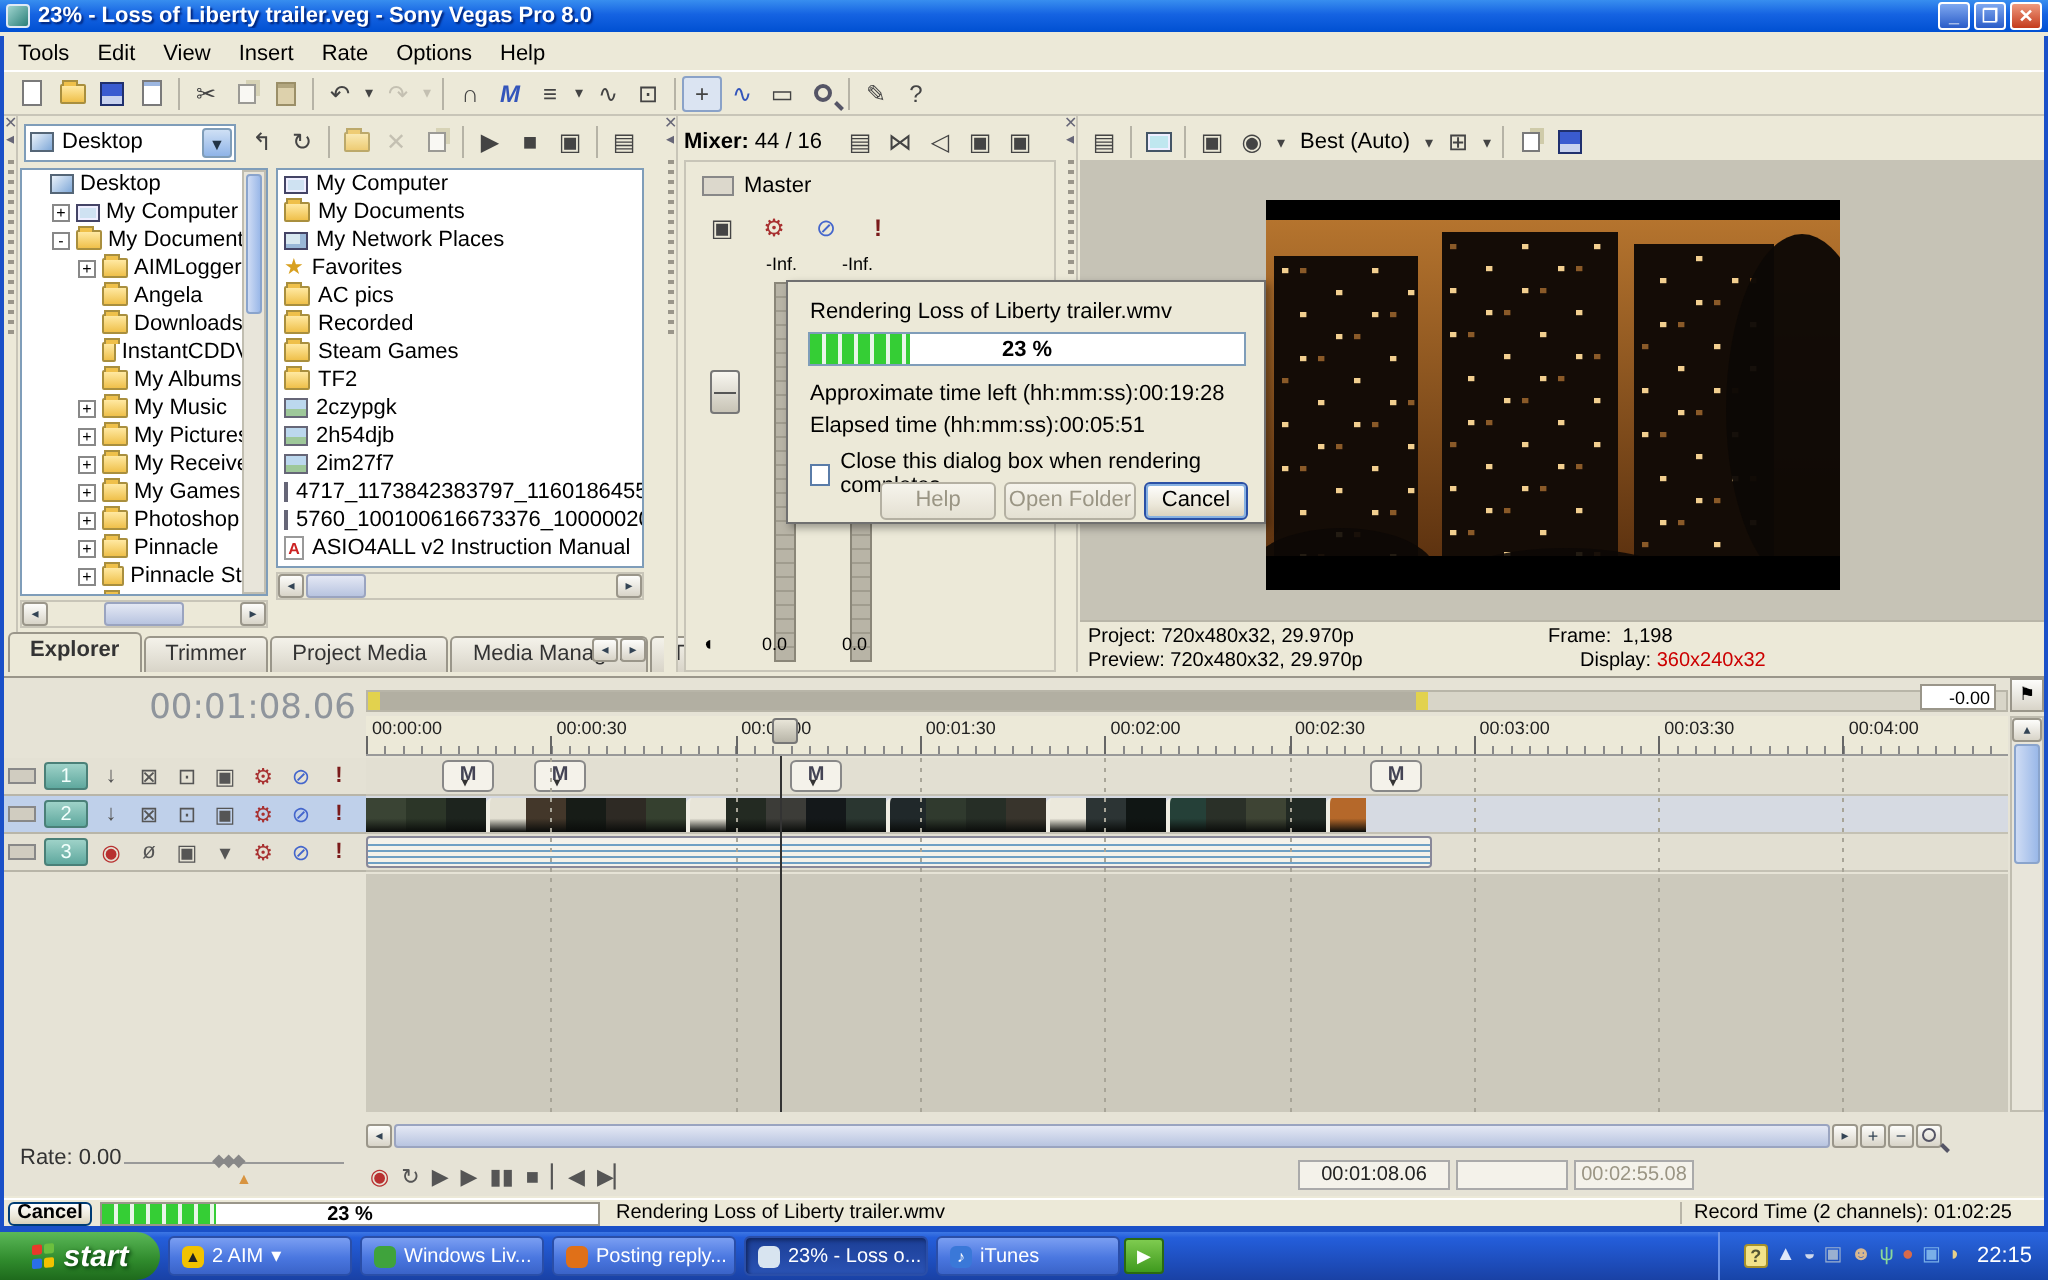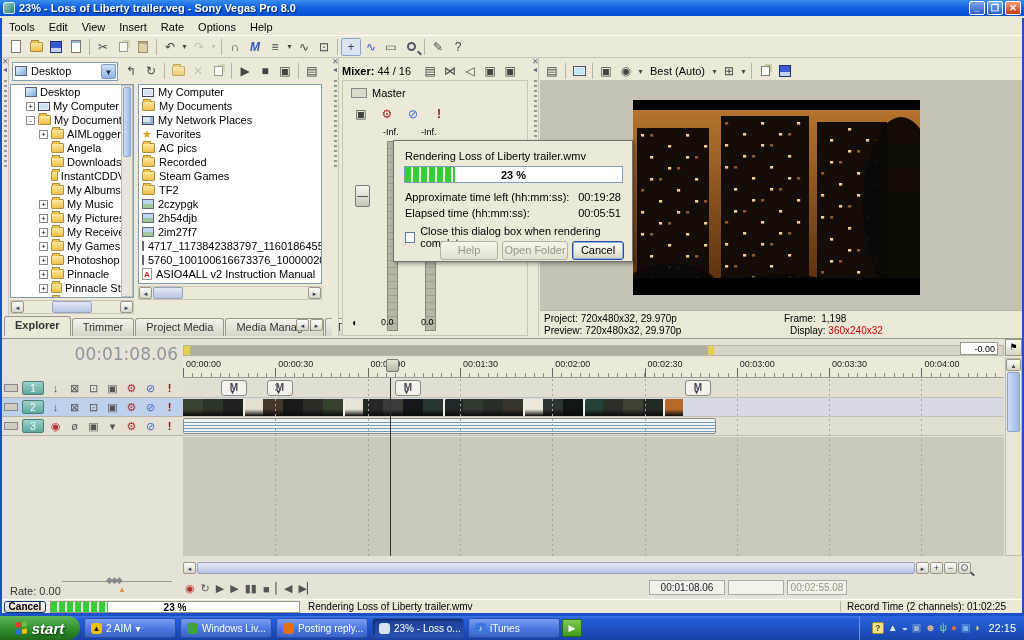--- a/index.html
+++ b/index.html
@@ -64,21 +64,21 @@
 .fader-handle{position:absolute;width:15px;height:22px;background:linear-gradient(180deg,#f8f6f0,#c8c4b6);border:1px solid #777;border-radius:2px}
 .fader-handle:after{content:"";position:absolute;left:1px;right:1px;top:10px;height:1px;background:#555}
 
 #videoframe{position:absolute;left:633px;top:100px;width:287px;height:195px;background:#000}
 
 #dialog{position:absolute;left:393px;top:140px;width:240px;height:122px;background:#ece9d8;border:1px solid #707070;box-shadow:2px 2px 4px rgba(0,0,0,.35);z-index:50}
 #dialog .msg{position:absolute;left:11px;top:9px}
 #dlg-bar{position:absolute;left:10px;top:25px;width:219px;height:17px;background:#fff;border:1px solid #7f9db9}
 #dlg-fill{height:100%;background:repeating-linear-gradient(90deg,#35ce35 0 6px,#e8f6e8 6px 8px)}
 #dlg-bar .pct{position:absolute;left:0;right:0;top:2px;text-align:center;font-weight:bold}
-.dlg-row{position:absolute;left:11px;right:11px;display:flex;justify-content:space-between}
+.dlg-row{position:absolute;left:11px;right:11px;display:flex;justify-content:flex-start}
 #dialog .chk{position:absolute;left:11px;top:84px;display:flex;align-items:center;gap:5px}
 #dialog .chkbox{width:11px;height:11px;background:#fff;border:1px solid #5a7ca8}
 .xpbtn{position:absolute;height:19px;background:linear-gradient(180deg,#fff,#ece8da 60%,#d8d0bc);border:1px solid #003c74;border-radius:3px;text-align:center;font-size:11px;line-height:17px}
 .xpbtn.disabled{border-color:#b4b0a2;color:#9a9584;background:linear-gradient(180deg,#f6f4ec,#e4e0d2)}
 .xpbtn.focus{box-shadow:0 0 0 1px #86b1e2 inset;border-color:#2a50a5}
 
 #timeline{position:absolute;left:2px;top:338px;width:1020px;height:260px;background:#e6e3d6;border-top:1px solid #9a968a}
 #big-tc{position:absolute;left:0;top:5px;width:176px;text-align:right;font-size:17px;color:#8f959c;font-family:"DejaVu Sans",sans-serif}
 #tl-topscroll{position:absolute;left:181px;top:6px;right:18px;height:11px;background:#d8d5c8;border:1px solid #b8b5a8}
 #tl-tophandle{position:absolute;left:0;top:0;width:530px;height:9px;background:#b2afa2;border-right:6px solid #e2d24e;border-left:6px solid #e2d24e}
@@ -694,21 +694,21 @@
     <ellipse cx="268" cy="105" rx="38" ry="88" fill="#0c0805" opacity="0.96"></ellipse>
     <ellipse cx="38" cy="188" rx="48" ry="24" fill="#0c0805" opacity="0.9"></ellipse>
     <ellipse cx="150" cy="194" rx="62" ry="20" fill="#0c0805" opacity="0.9"></ellipse>
     <rect x="0" y="0" width="287" height="10" fill="#000"></rect>
     <rect x="0" y="178" width="287" height="17" fill="#000"></rect>
   </svg>
 </div>
 <div class="abs" style="left:540px;top:310px;width:482px;height:26px;background:#ece9d8;border-top:1px solid #b8b5a8;font-size:10px" data-name="preview-status">
   <span class="abs" style="left:4px;top:2px"><span data-name="project-label">Project:</span> <span data-name="project-value">720x480x32, 29.970p</span></span>
   <span class="abs" style="left:4px;top:14px"><span data-name="preview-label">Preview:</span> <span data-name="preview-value">720x480x32, 29.970p</span></span>
-  <span class="abs" style="left:244px;top:2px"><span data-name="frame-label">Frame:</span>&nbsp; <span data-name="frame-value">1,198</span></span>
+  <span class="abs" style="left:234px;top:2px"><span data-name="frame-label">Frame:</span>&nbsp; <span data-name="frame-value">1,198</span></span>
   <span class="abs" style="left:250px;top:14px"><span data-name="display-label">Display:</span> <span class="red" data-name="display-value">360x240x32</span></span>
 </div>
 
 <div id="dialog" data-name="render-progress-dialog">
   <div class="msg" data-name="render-message">Rendering Loss of Liberty trailer.wmv</div>
   <div id="dlg-bar" data-name="render-progress-bar">
     <div id="dlg-fill" data-name="progress-fill" style="width: 23%;"></div>
     <div class="pct" data-name="progress-percent">23 %</div>
   </div>
   <div class="dlg-row" style="top:50px">
@@ -843,21 +843,21 @@
       <span class="gline" data-name="grid-line" style="left: 646.1px;"></span>
       <span class="gline" data-name="grid-line" style="left: 738.4px;"></span>
       <span class="gline" data-name="grid-line" style="left: 830.7px;"></span>
     </div>
   <div id="playhead" style="left:388px" data-name="playhead-cursor"></div>
   <div id="tl-vscroll" data-name="timeline-vscrollbar">
     <div class="sbtn" style="width:15px;margin:0" data-name="scroll-up-icon">▴</div>
     <div style="margin:1px;height:60px;background:linear-gradient(90deg,#cfdcf4,#9ab8e8);border:1px solid #8aa4cc;border-radius:2px" data-name="timeline-vscroll-thumb"></div>
   </div>
   <div id="rate-area" data-name="rate-control">
-    <span class="abs" style="left:8px;top:20px;color:#333" data-name="rate-label">Rate: 0.00</span>
+    <span class="abs" style="left:8px;top:8px;color:#333" data-name="rate-label">Rate: 0.00</span>
     <span class="abs" style="left:60px;top:16px;width:110px;height:1px;background:#999" data-name="rate-slider-track"></span>
     <span class="abs" style="left:104px;top:10px;color:#888;font-size:9px;letter-spacing:-2px" data-name="rate-slider-handle">◆◆◆</span>
     <span class="abs" style="left:116px;top:20px;color:#d89440;font-size:8px" data-name="rate-marker-icon">▲</span>
   </div>
   <div id="tl-hscroll" data-name="timeline-hscrollbar">
     <span class="sbtn" data-name="scroll-left-icon">◂</span>
     <span class="sthumb" style="width:718px" data-name="timeline-hscroll-thumb"></span>
     <span class="sbtn" data-name="scroll-right-icon">▸</span>
     <span class="sbtn" data-name="zoom-in-button" style="font-size:9px">+</span>
     <span class="sbtn" data-name="zoom-out-button" style="font-size:9px">−</span>

